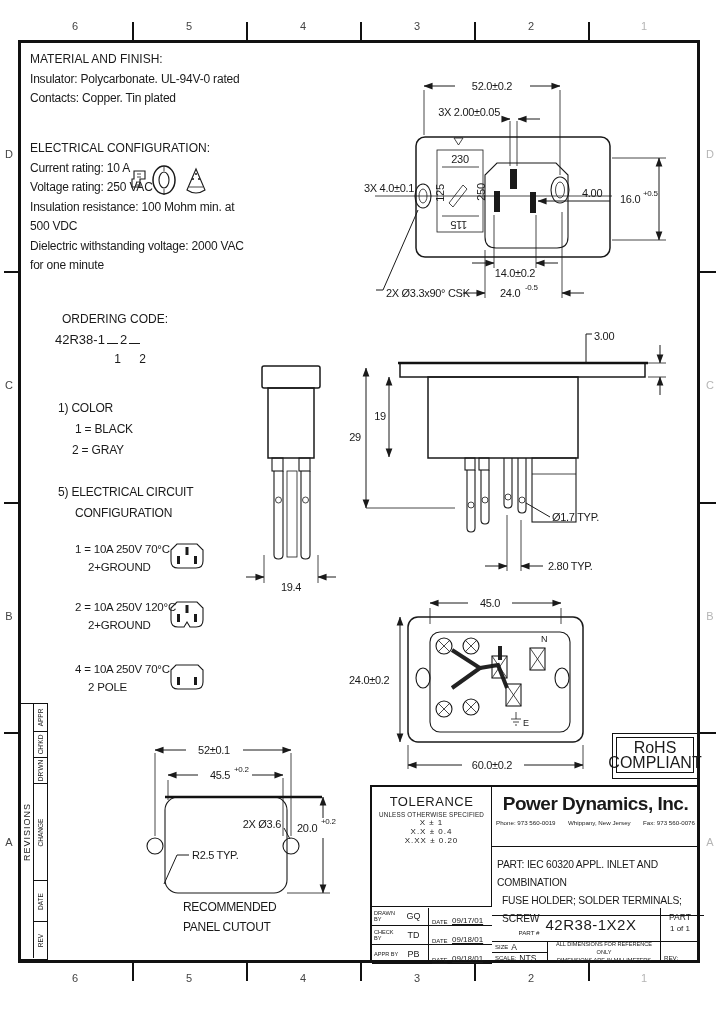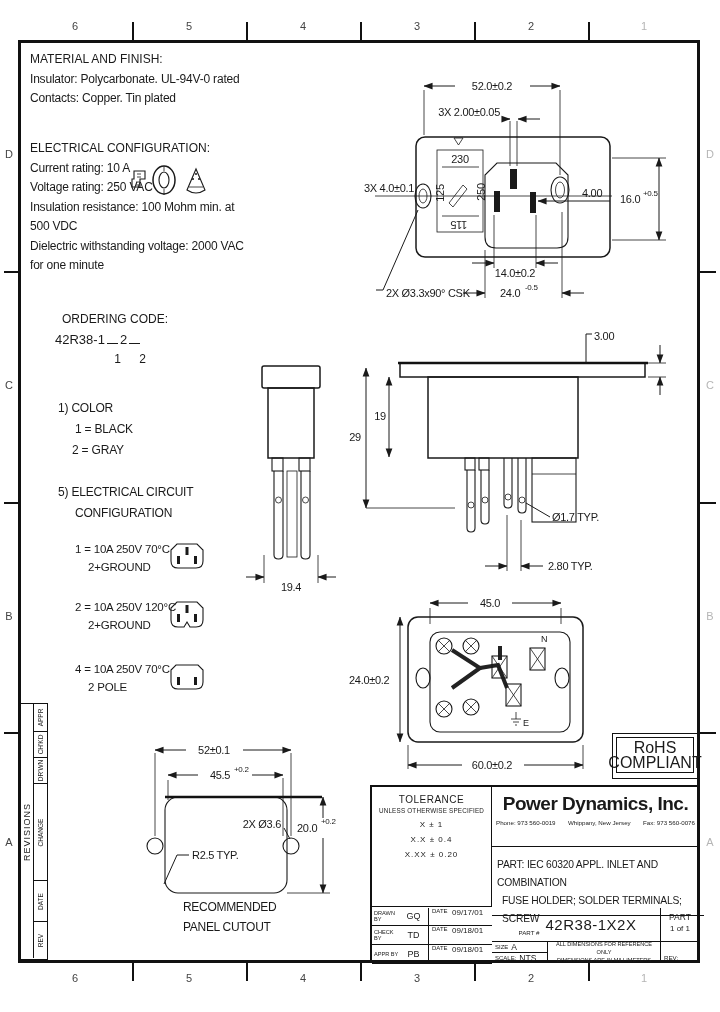--- a/index.html
+++ b/index.html
@@ -32,34 +32,34 @@
   .revcell span{transform:rotate(-90deg);font-size:6.5px;white-space:nowrap;letter-spacing:0;}
   .revtitle{position:absolute;left:0;top:0;width:12px;height:100%;display:flex;align-items:center;justify-content:center;}
   .revtitle span{transform:rotate(-90deg);font-size:9px;letter-spacing:1px;white-space:nowrap;}
   
   .rohs{border:1.5px solid #111;}
   .rohs .inner{margin:3px;border:1px solid #111;height:34px;display:flex;flex-direction:column;
                align-items:center;justify-content:center;font-size:16px;line-height:15px;}
   
   .tblock{border-left:2px solid #111;border-top:2px solid #111;}
   .tolbox{position:absolute;left:0;top:0;width:119px;height:119px;border-right:1.5px solid #111;border-bottom:1.5px solid #111;text-align:center;}
-  .tolbox .t1{font-size:10px;margin-top:7px;letter-spacing:0.5px;}
+  .tolbox .t1{font-size:13px;margin-top:7px;letter-spacing:0.5px;}
   .tolbox .t2{font-size:6.3px;margin-top:2px;letter-spacing:0.2px;}
-  .tolbox .tr{font-size:8px;margin-top:6px;letter-spacing:1px;}
+  .tolbox .tr{font-size:8px;letter-spacing:1px;}
   .company{position:absolute;left:120px;top:0;width:207px;height:59px;border-bottom:1.5px solid #111;}
   .company .nm{font-size:19px;font-weight:bold;text-align:center;margin-top:6px;letter-spacing:-0.5px;}
   .company .ct{display:flex;justify-content:space-between;padding:4px 4px 0 4px;font-size:6.2px;}
   .pdesc{position:absolute;left:120px;top:60.5px;width:207px;height:59px;border-bottom:1.5px solid #111;
          font-size:10.3px;line-height:18px;padding:8px 0 0 5px;letter-spacing:-0.2px;}
   .signrows{position:absolute;left:0;top:120.5px;width:119.5px;height:55px;}
   .srow{display:flex;height:17.8px;border-bottom:1px solid #111;}
   .srow .c1{width:56px;border-right:1px solid #111;display:flex;align-items:center;}
   .srow .lab{width:25px;font-size:5.6px;line-height:6px;padding-left:2px;}
   .srow .ini{font-size:9px;flex:1;text-align:center;}
-  .srow .c2{flex:1;display:flex;align-items:flex-start;}
+  .srow .c2{flex:1;display:flex;align-items:flex-end;text-decoration:underline;}
   .srow .dlab{font-size:6px;padding-left:3px;width:20px;}
   .srow .dval{font-size:8px;}
   .pnrow{position:absolute;left:120px;top:120.5px;width:207px;height:33px;border-bottom:1px solid #111;display:flex;}
   .pnmain{flex:1;display:flex;align-items:center;justify-content:center;}
   .pnlab{font-size:6.2px;align-self:flex-end;margin:0 6px 5px 3px;}
   .pnval{font-size:15px;letter-spacing:0.5px;}
   .sheetbox{width:38px;border-left:1px solid #111;text-align:center;font-size:8px;line-height:11px;padding-top:4px;}
   .sheetbox .sl{font-size:8.5px;}
   .lowrow{position:absolute;left:120px;top:154.5px;width:207px;height:21px;display:flex;}
   .szcol{width:55px;border-right:1px solid #111;display:flex;flex-direction:column;}

